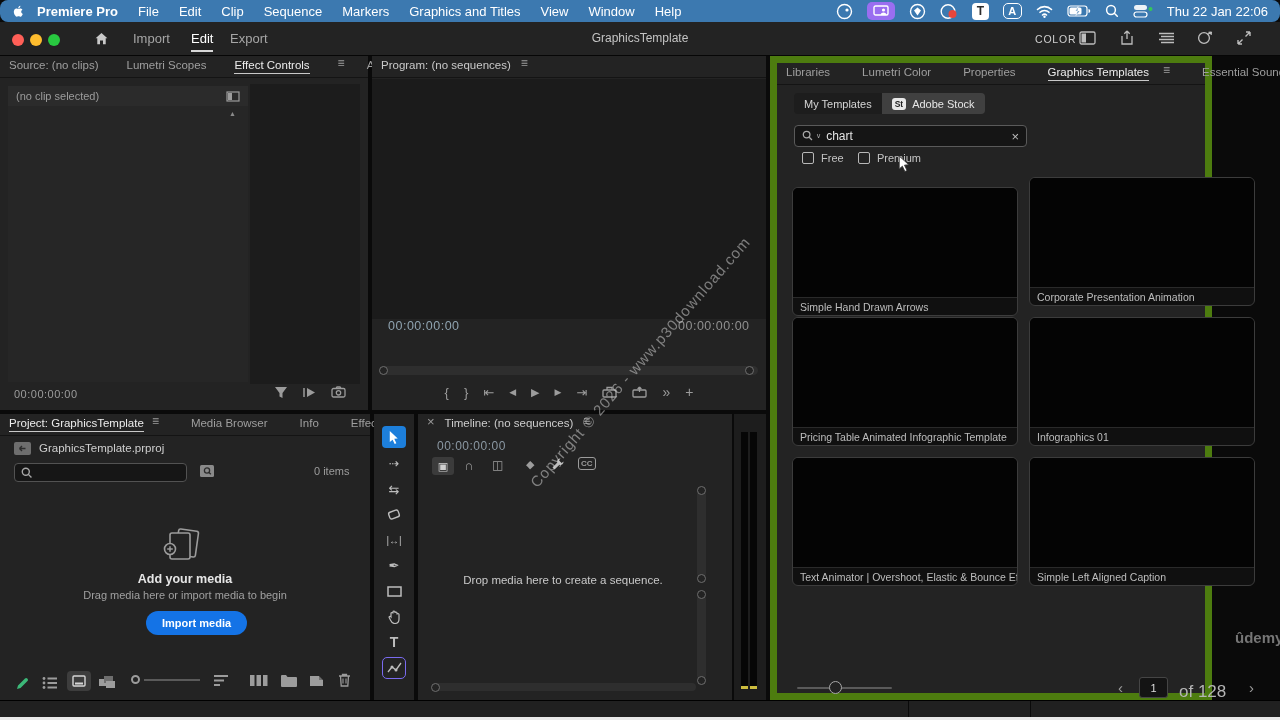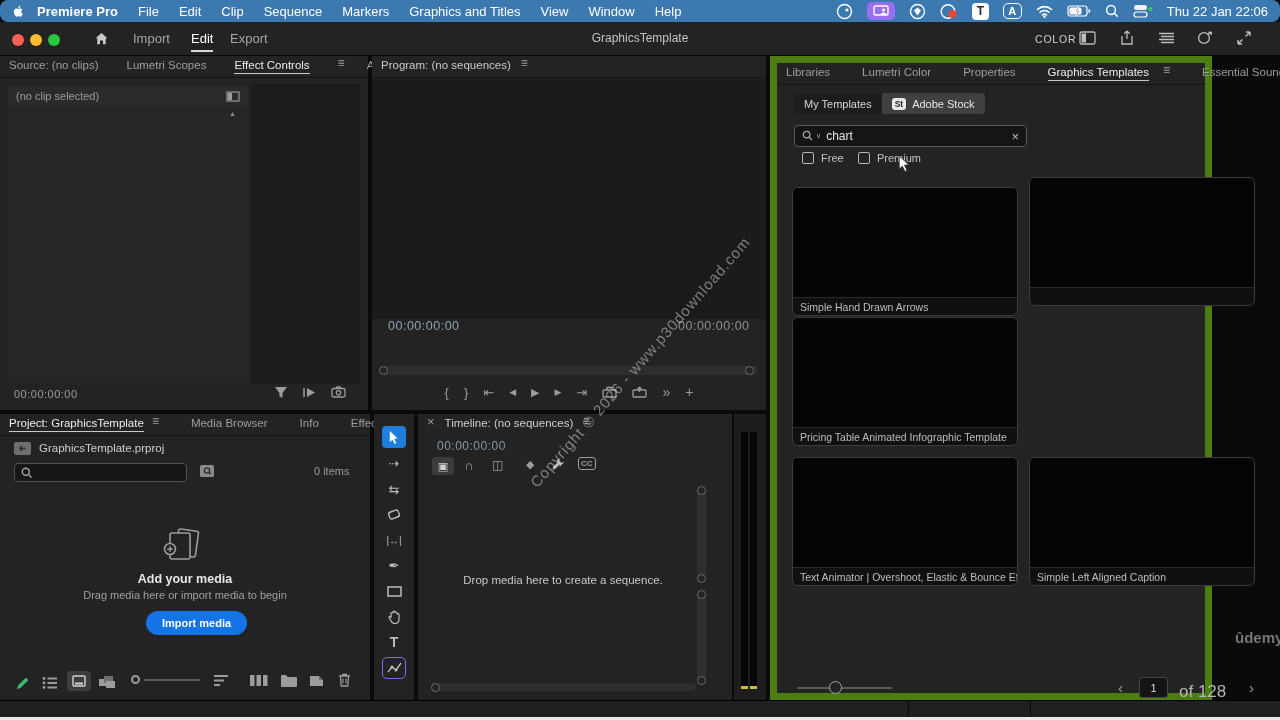--- a/index.html
+++ b/index.html
@@ -322,24 +322,29 @@
           <path d="M1 1l9 8.2-4 .4 2.4 5.1-2 1-2.4-5.1L1 13.2z" fill="#fff" stroke="#333" stroke-width=".8"></path>
         </svg>
     </span>
 
     <div class="card" style="left:15px;top:124px">
       <div class="thumb"></div>
       <div class="clabel">Simple Hand Drawn Arrows</div>
     </div>
     <div class="card" style="left:252px;top:114px">
       <div class="thumb"></div>
+      <div class="clabel">Corporate Presentation Animation</div>
     </div>
     <div class="card" style="left:15px;top:254px">
       <div class="thumb"></div>
       <div class="clabel">Pricing Table Animated Infographic Template</div>
+    </div>
+    <div class="card" style="left:252px;top:254px">
+      <div class="thumb"></div>
+      <div class="clabel">Infographics 01</div>
     </div>
     <div class="card" style="left:15px;top:394px">
       <div class="thumb"></div>
       <div class="clabel">Text Animator | Overshoot, Elastic &amp; Bounce Eff..</div>
     </div>
     <div class="card" style="left:252px;top:394px">
       <div class="thumb"></div>
       <div class="clabel">Simple Left Aligned Caption</div>
     </div>
 

